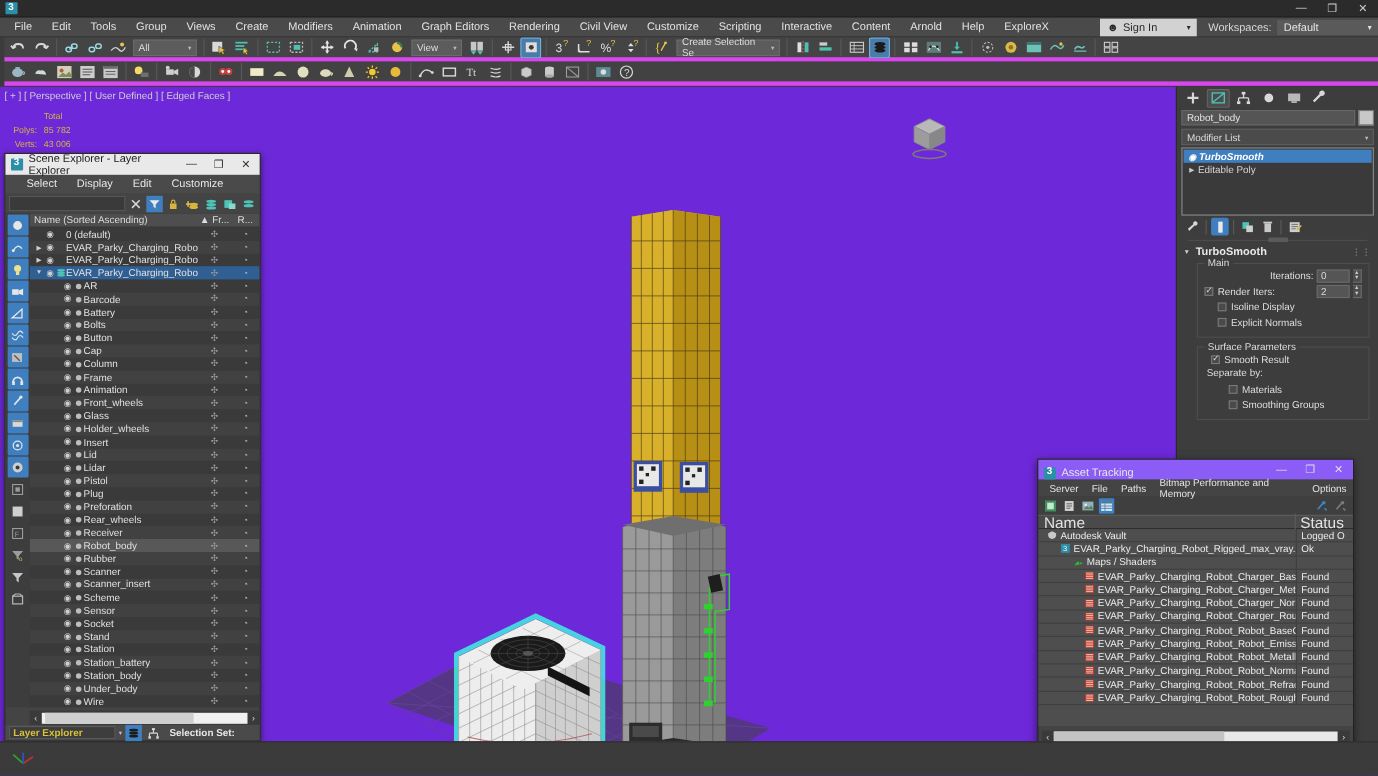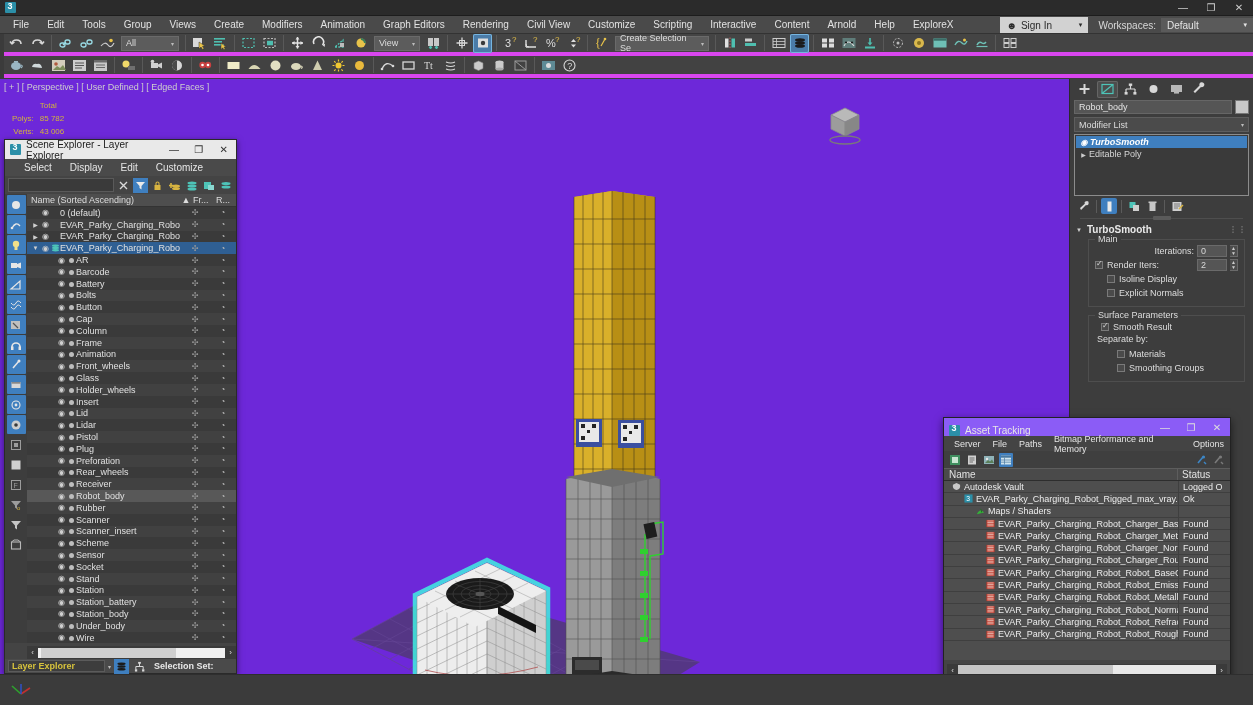--- a/index.html
+++ b/index.html
@@ -181,21 +181,21 @@
   .at-title .ic:after{content:"3";position:absolute;left:2.5px;top:-2px;font-size:9px;color:#fff;font-weight:bold;}
   .at-title .t{font-size:10px;color:#e7e7e7;}
   .at-title .sp{flex:1;}
   .at-title .b{width:26px;height:18px;display:flex;align-items:center;justify-content:center;color:#ddd;font-size:10px;}
   .at-menu{height:15px;background:#444;display:flex;align-items:center;padding-left:4px;}
   .at-menu span{font-size:9px;color:#e4e4e4;padding:0 6px;}
   .at-tools{height:17px;background:#3f3f3f;display:flex;align-items:center;padding:0 4px;gap:3px;}
   .at-tbi{width:14px;height:14px;display:flex;align-items:center;justify-content:center;border-radius:1px;flex:none;}
   .at-tbi.on{background:#3f7fbf;}
   .at-head{height:13px;background:#4a4a4a;display:flex;align-items:center;border-top:1px solid #5d5d5d;
-           border-bottom:1px solid #2d2d2d;font-size:10px;color:#e2e2e2;}
+           border-bottom:1px solid #2d2d2d;font-size:14px;color:#e2e2e2;}
   .at-head .n{flex:1;padding-left:5px;border-right:1px solid #5d5d5d;}
   .at-head .s{width:52px;padding-left:4px;}
   .at-list{position:absolute;left:0;right:0;top:63px;bottom:36px;background:#4e4e4e;overflow:hidden;}
   .at-row{height:12.3px;display:flex;align-items:center;font-size:9px;color:#ececec;
           border-bottom:1px solid #3f3f3f;}
   .at-row .n{flex:1;display:flex;align-items:center;overflow:hidden;white-space:nowrap;}
   .at-row .s{width:52px;padding-left:4px;border-left:1px solid #3f3f3f;height:100%;display:flex;align-items:center;}
   .at-ico{width:9px;height:9px;margin-right:3px;flex:none;}
   .at-hscroll{position:absolute;left:3px;right:3px;bottom:20px;height:12px;background:#3a3a3a;display:flex;align-items:center;}
   .at-hscroll .ar{width:11px;text-align:center;font-size:8px;color:#ddd;}

